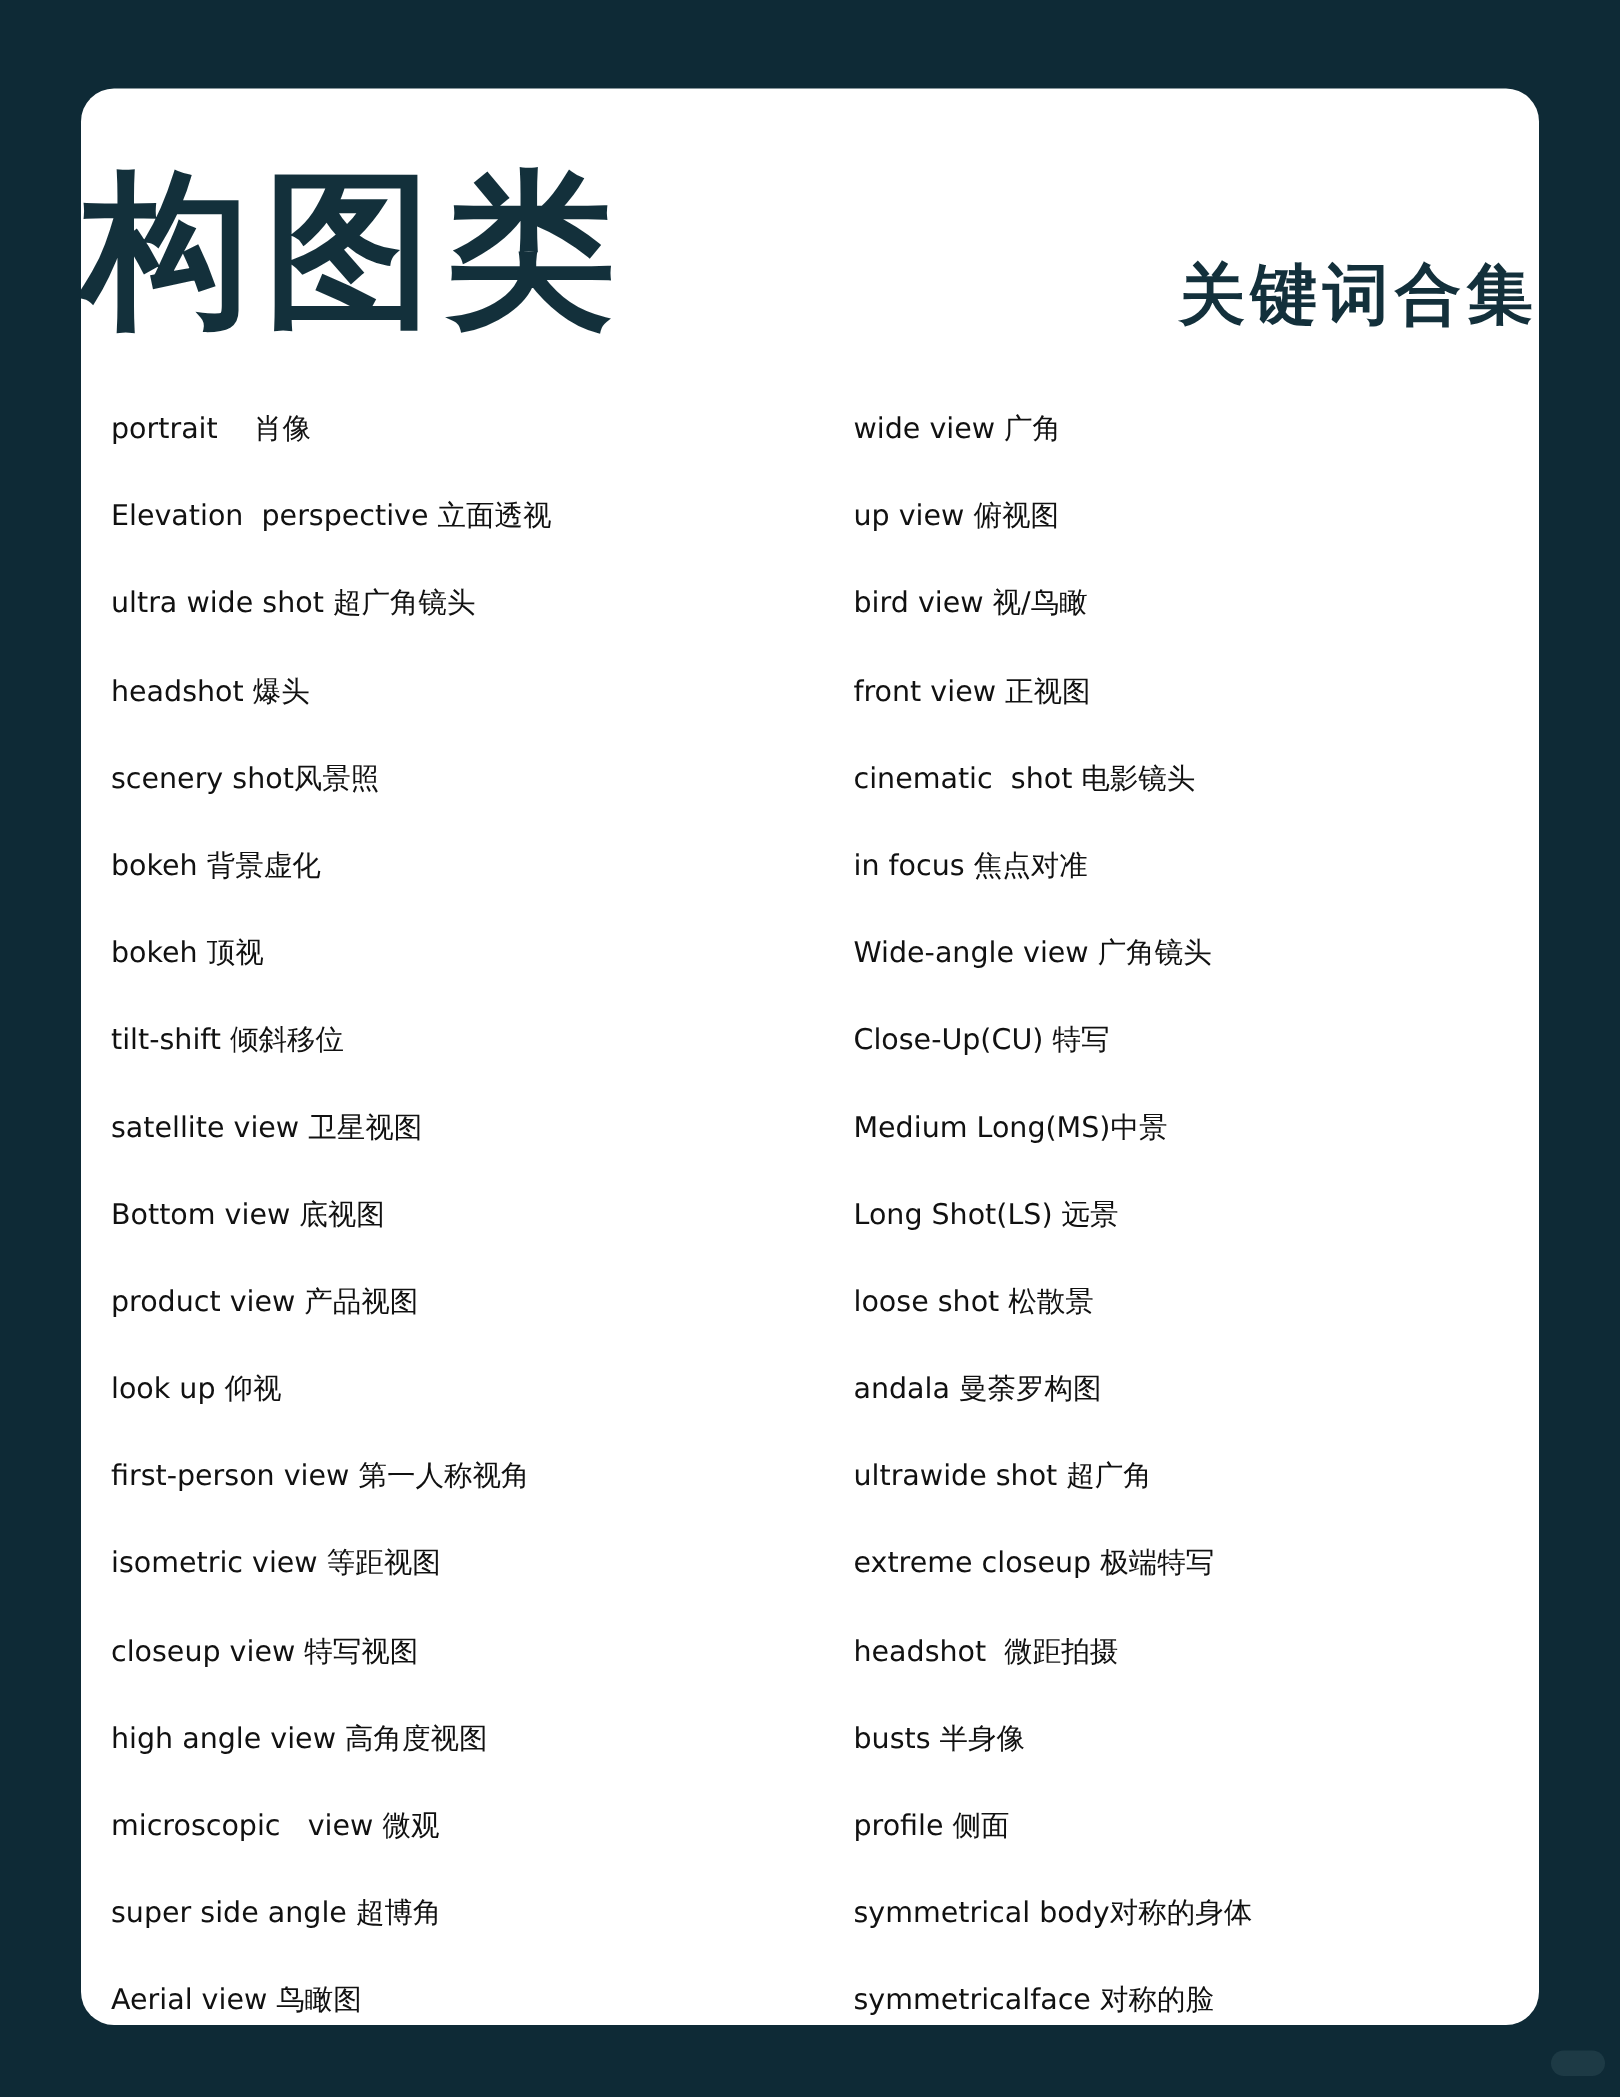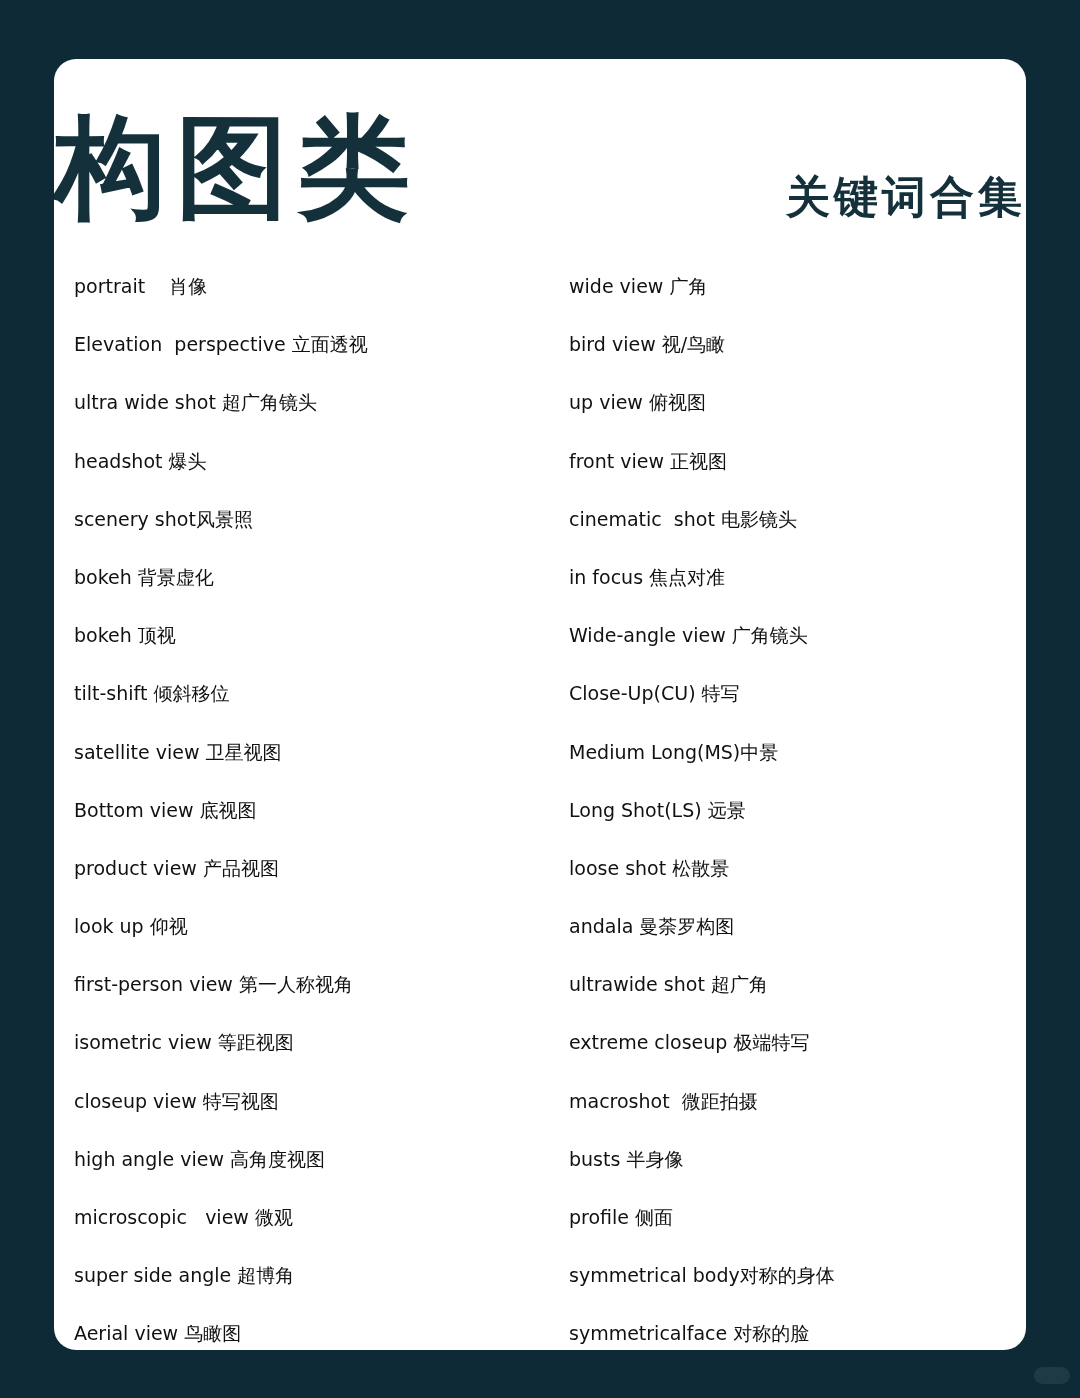--- a/index.html
+++ b/index.html
@@ -68,34 +68,34 @@
     <div class="item">isometric view 等距视图</div>
     <div class="item">closeup view 特写视图</div>
     <div class="item">high angle view 高角度视图</div>
     <div class="item">microscopic   view 微观</div>
     <div class="item">super side angle 超博角</div>
     <div class="item">Aerial view 鸟瞰图</div>
   </div>
 
   <div class="col right">
     <div class="item">wide view 广角</div>
+    <div class="item">up view 俯视图</div>
     <div class="item">bird view 视/鸟瞰</div>
-    <div class="item">up view 俯视图</div>
     <div class="item">front view 正视图</div>
     <div class="item">cinematic  shot 电影镜头</div>
     <div class="item">in focus 焦点对准</div>
     <div class="item">Wide-angle view 广角镜头</div>
     <div class="item">Close-Up(CU) 特写</div>
     <div class="item">Medium Long(MS)中景</div>
     <div class="item">Long Shot(LS) 远景</div>
     <div class="item">loose shot 松散景</div>
     <div class="item">andala 曼荼罗构图</div>
     <div class="item">ultrawide shot 超广角</div>
     <div class="item">extreme closeup 极端特写</div>
-    <div class="item">macroshot  微距拍摄</div>
+    <div class="item">headshot  微距拍摄</div>
     <div class="item">busts 半身像</div>
     <div class="item">profile 侧面</div>
     <div class="item">symmetrical body对称的身体</div>
     <div class="item">symmetricalface 对称的脸</div>
   </div>
 </div>
 
 <div class="watermark"></div>
 
 </body></html>

